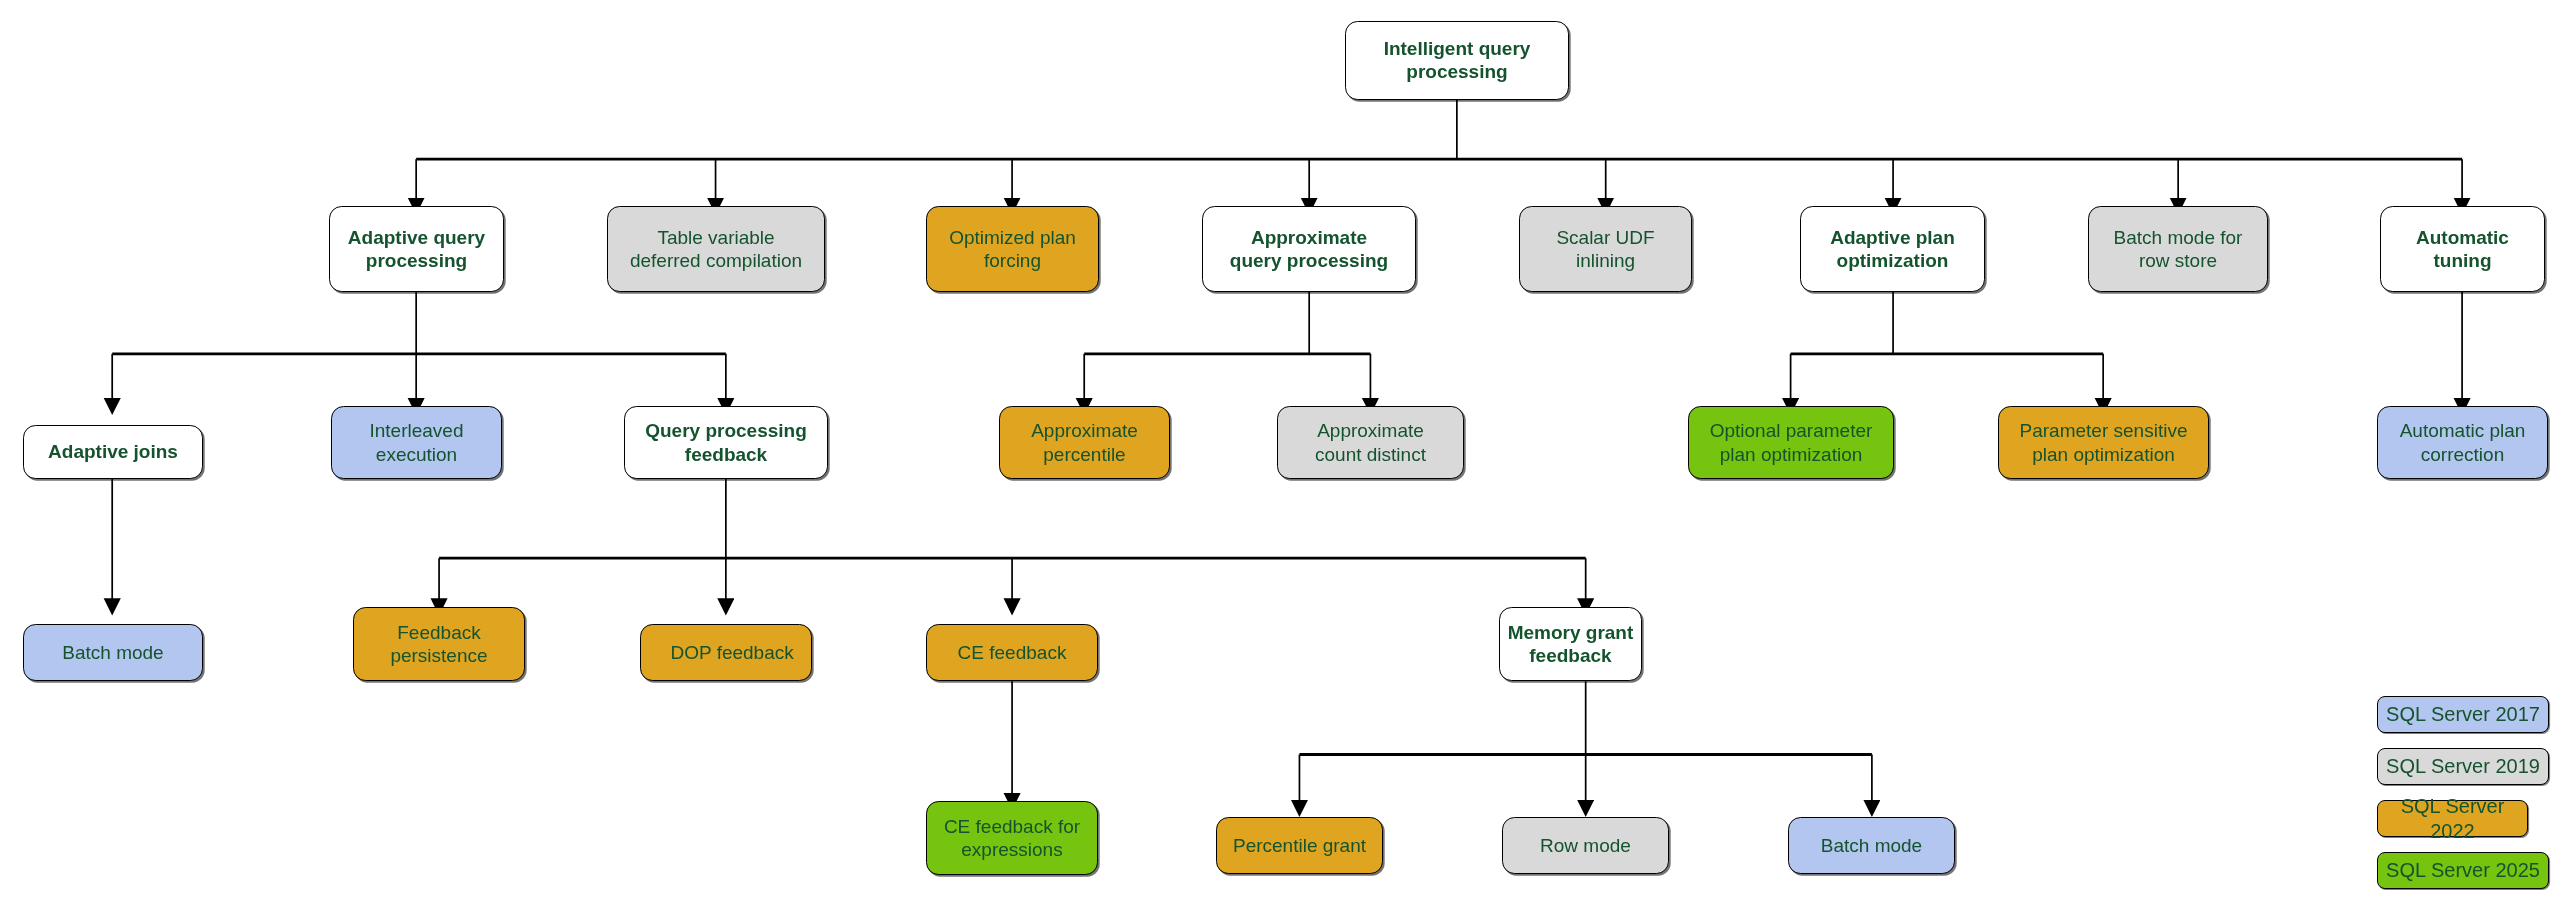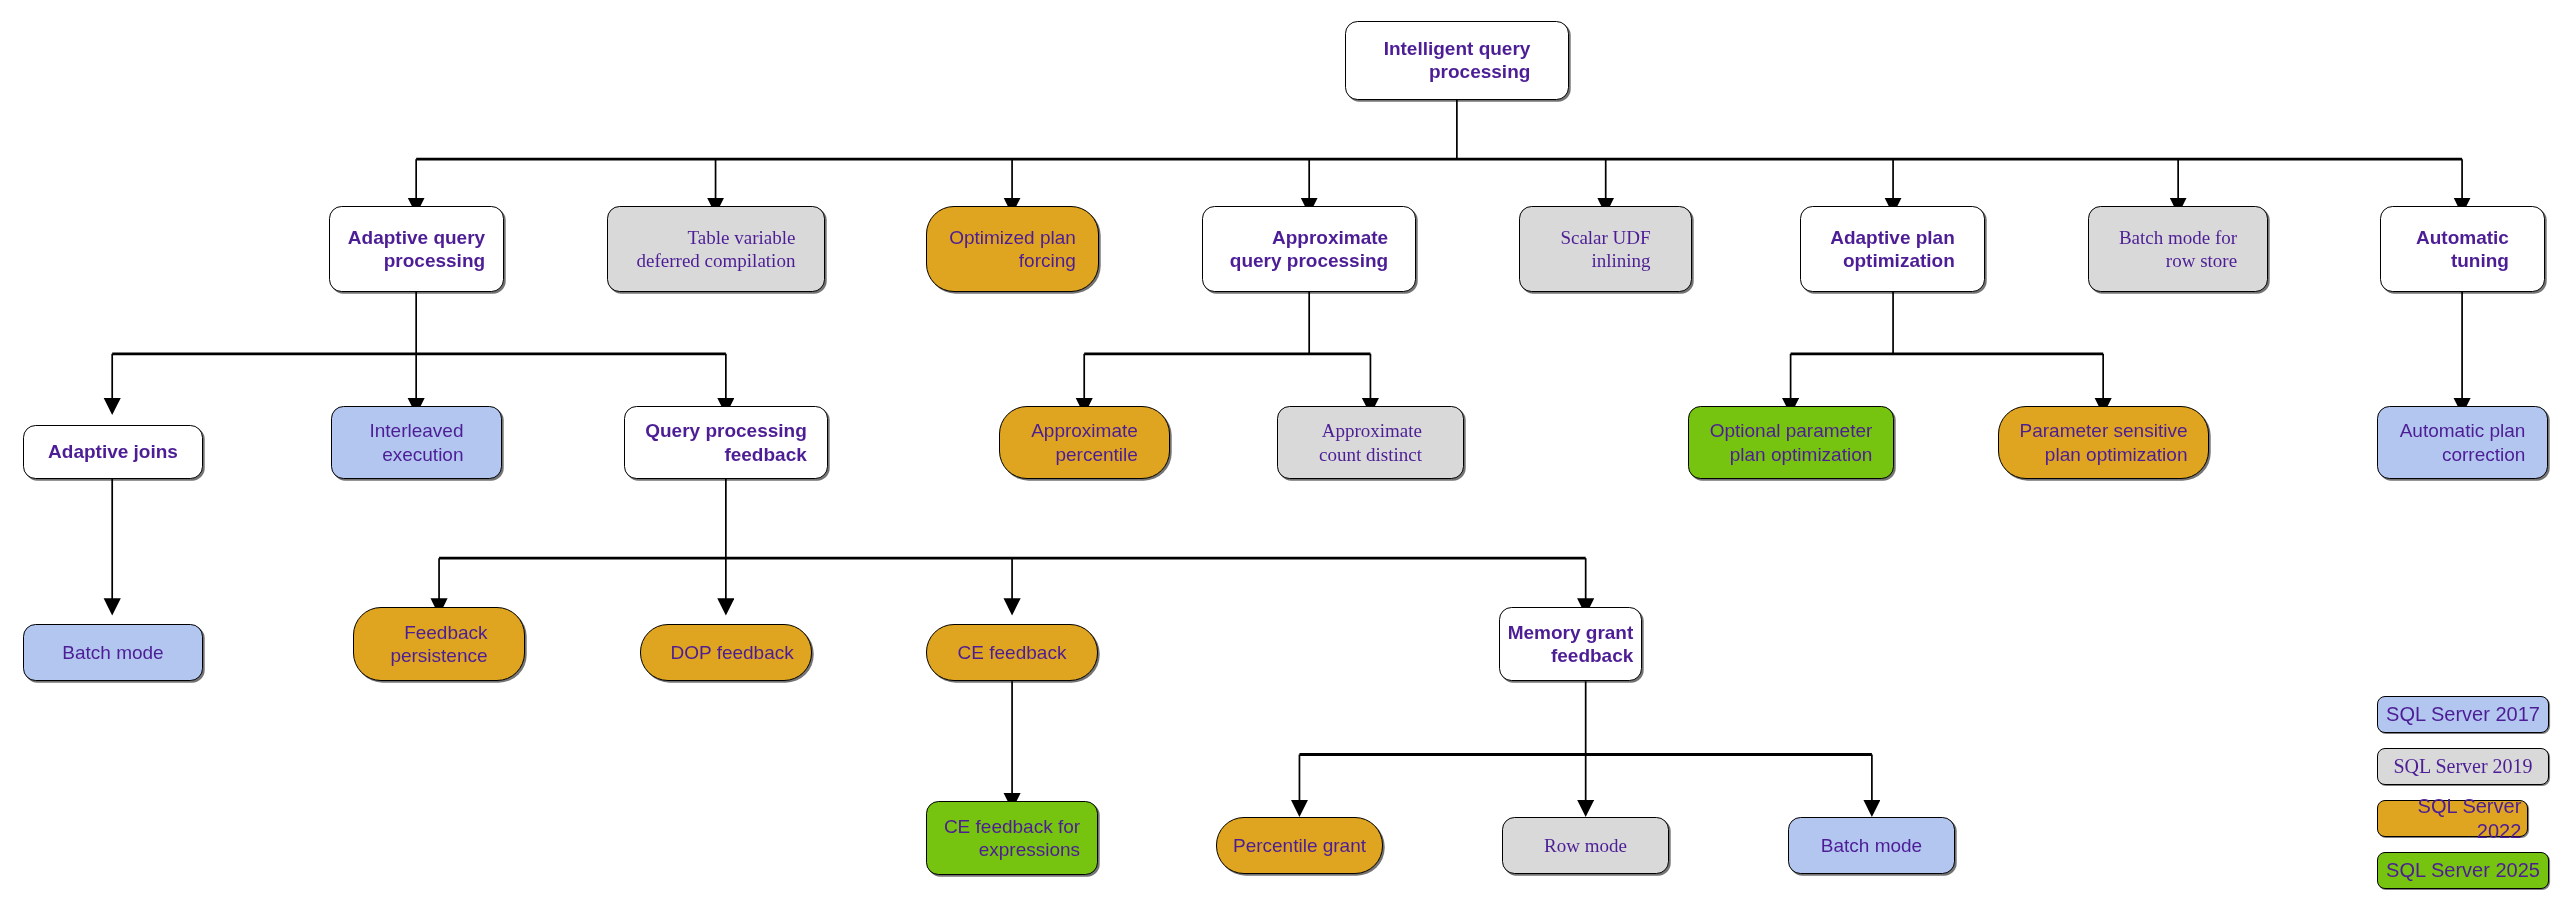--- a/index.html
+++ b/index.html
@@ -10,32 +10,32 @@
 
   .node{
     position:absolute;
     box-sizing:border-box;
     border:1.7px solid #000000;
     border-radius:12.6px;
     background:#ffffff;
     display:flex;
     align-items:center;
     justify-content:center;
-    text-align:right;
-    color:#4c1d95;
+    text-align:center;
+    color:#14532d;
     font-size:19px;
     line-height:1.22;
     padding:2.3px 5.7px;
     white-space:pre-line;
     box-shadow:1.7px 1.7px 0 rgba(0,0,0,0.55);
   }
   .node.bold{font-weight:bold;}
   .fill-white{background:#ffffff;}
-  .fill-gray{background:#d9d9d9;font-family:Liberation Serif, serif;}
-  .fill-gold{background:#dfa521;border-radius:28px;}
+  .fill-gray{background:#d9d9d9;}
+  .fill-gold{background:#dfa521;}
   .fill-green{background:#76c40f;}
   .fill-blue{background:#b3c6ef;}
 
   .legend{position:absolute;}
   .legend .node{position:relative;left:0;top:0;border-radius:8px;
     border-width:1.7px;font-size:20px;box-shadow:1.1px 1.1px 0 rgba(0,0,0,0.5);}
 </style>
 </head>
 <body>
 

